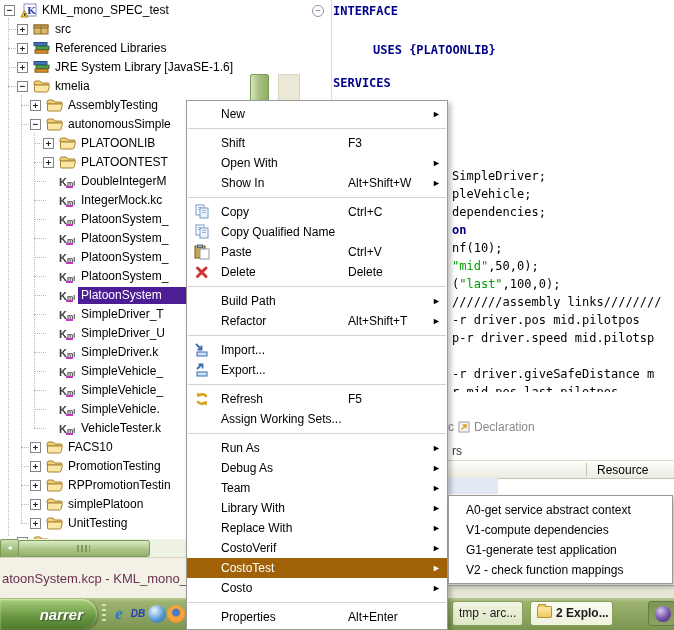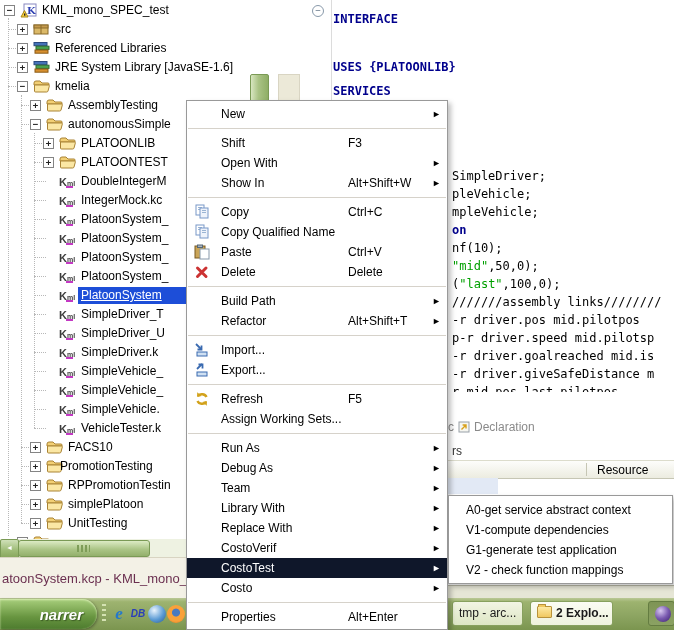--- a/index.html
+++ b/index.html
@@ -13,33 +13,33 @@
   .tree-row.partial{height:6px;overflow:hidden;}
   .tstub{position:absolute;top:9px;height:1px;width:12px;border-top:1px dotted #b8b8b8;}
   .expander{position:absolute;top:4px;width:9px;height:9px;background:#fff;border:1px solid #848484;
             font:bold 9px/8px "DejaVu Sans Mono",monospace;text-align:center;color:#222;z-index:2;}
   .ticon{position:absolute;top:2px;width:18px;height:15px;z-index:2;}
   .ticon.kml{top:3px;color:#3c3c3c;white-space:nowrap;}
   .kml .kk{font:bold 11px/11px "Liberation Sans",sans-serif;}
   .kml .km{font:bold 7px/11px "Liberation Sans",sans-serif;}
   .ticon.kml::after{content:"";position:absolute;left:7px;top:11px;width:7px;height:2px;background:#c338c3;}
   .trow-label{position:absolute;top:2px;white-space:nowrap;color:#000;z-index:2;}
-  .tree-row.sel .trow-label{background:#1d4ed8;color:#fff;top:1px;padding:1px 26px 2px 3px;margin-left:-3px;text-decoration:underline;}
+  .tree-row.sel .trow-label{background:#4c1d95;color:#fff;top:1px;padding:1px 26px 2px 3px;margin-left:-3px;}
 
   
   #vsb-frag{position:absolute;left:250px;top:74px;width:17px;height:26px;z-index:1;border:1px solid #7a9a55;border-radius:2px;
             background:linear-gradient(90deg,#d8e6c0,#a9c284 45%,#8fae66);}
   #beige-frag{position:absolute;left:278px;top:74px;width:20px;height:26px;background:#ece9d8;border:1px solid #d9d5c3;z-index:1;}
 
   
   #fold-line{position:absolute;left:331px;top:0;width:1px;height:392px;background:#dcdcdc;z-index:1;}
   #fold-icon{position:absolute;left:312px;top:5px;width:10px;height:10px;border:1px solid #8899aa;border-radius:50%;
              color:#667788;font:9px/9px "DejaVu Sans Mono",monospace;text-align:center;z-index:1;}
   #fold-icon::before{content:"\2212";}
-  #editor-top{position:absolute;left:0;top:0;width:604px;height:100px;z-index:1;margin-top:8px;}
+  #editor-top{position:absolute;left:0;top:0;width:604px;height:100px;z-index:1;}
   .ed-line{position:absolute;left:333px;font:12px "DejaVu Sans Mono",monospace;white-space:pre;}
   #editor-frags{position:absolute;left:0;top:0;width:674px;height:392px;overflow:hidden;z-index:1;}
   .code-frag{position:absolute;left:452px;font:12px "DejaVu Sans Mono",monospace;white-space:pre;}
   .cw-p{color:#000;}
   .cw-k{color:#00008c;font-weight:bold;}
   .cw-s{color:#00a000;}
 
   
   #ptabs{position:absolute;left:448px;top:420px;height:17px;color:#8a8a8a;white-space:nowrap;z-index:1;}
   #ptabs .ptab{display:inline-block;margin-right:4px;}
@@ -94,21 +94,21 @@
   .tb-eclipse{display:inline-block;width:16px;height:16px;border-radius:50%;vertical-align:-3px;
               background:radial-gradient(circle at 35% 30%,#d8c8f0,#7a5ab0 50%,#38206a);}
 
   
   #ctx-menu{position:absolute;left:186px;top:100px;width:262px;height:530px;box-sizing:border-box;background:#fff;
             border:1px solid #999;box-shadow:3px 3px 5px rgba(0,0,0,.25);padding-top:3px;z-index:10;}
   .menu-item{position:relative;height:20px;line-height:20px;padding-left:34px;color:#000;}
   .menu-item .micon{position:absolute;left:7px;top:2px;width:16px;height:16px;}
   .menu-item .shortcut{position:absolute;left:161px;}
   .menu-item .arrow{position:absolute;right:6px;top:0;font-size:9px;}
-  .menu-item.hl{background:#0f172a;color:#fff;}
+  .menu-item.hl{background:#a16207;color:#fff;}
   .menu-sep{height:0;border-top:1px solid #d6d2ca;margin:4px 1px;}
 
   
   #sub-menu{position:absolute;left:448px;top:495px;width:225px;height:89px;box-sizing:border-box;background:#fff;
             border:1px solid #999;box-shadow:3px 3px 5px rgba(0,0,0,.25);padding-top:4px;z-index:11;}
   .sub-item{height:20px;line-height:20px;padding-left:17px;color:#000;white-space:nowrap;}
 </style>
 </head>
 <body>
 
@@ -282,21 +282,21 @@
           </svg></span>
         <span class="trow-label" style="left: 68px;">FACS10</span>
       </div>
       <div class="tree-row" style="top: 457px;">
         <span class="tstub" style="left: 21px;"></span>
         <span class="expander" style="left: 30px;">+</span>
         <span class="ticon" style="left: 46px;"><svg width="17" height="14" viewBox="0 0 17 14">
             <path d="M1 4 Q1 2 3 2 L7 2 L9 4 L15 4 Q16 4 16 5 L16 6 L1 6 Z" fill="#f2cf74" stroke="#a98334"></path>
             <path d="M1.5 6 L15.5 6 Q16.6 6 16.3 7.2 L15 12 Q14.7 13 13.6 13 L2.5 13 Q1.5 13 1.5 12 Z" fill="#fbe7a4" stroke="#a98334"></path>
           </svg></span>
-        <span class="trow-label" style="left: 60px; text-align: right;">PromotionTesting</span>
+        <span class="trow-label" style="left: 68px; text-align: right;">PromotionTesting</span>
       </div>
       <div class="tree-row" style="top: 476px;">
         <span class="tstub" style="left: 21px;"></span>
         <span class="expander" style="left: 30px;">+</span>
         <span class="ticon" style="left: 46px;"><svg width="17" height="14" viewBox="0 0 17 14">
             <path d="M1 4 Q1 2 3 2 L7 2 L9 4 L15 4 Q16 4 16 5 L16 6 L1 6 Z" fill="#f2cf74" stroke="#a98334"></path>
             <path d="M1.5 6 L15.5 6 Q16.6 6 16.3 7.2 L15 12 Q14.7 13 13.6 13 L2.5 13 Q1.5 13 1.5 12 Z" fill="#fbe7a4" stroke="#a98334"></path>
           </svg></span>
         <span class="trow-label" style="left: 68px;">RPPromotionTestin</span>
       </div>
@@ -327,35 +327,34 @@
         <span class="trow-label" style="left: 55px;"></span>
       </div>
     </div>
   <div id="vsb-frag"></div>
   <div id="beige-frag"></div>
 
   <div id="fold-line"></div>
   <div id="fold-icon"></div>
   <div id="editor-top">
       <div class="ed-line" style="top: 4px;"><span class="cw-k">INTERFACE</span></div>
-      <div class="ed-line" style="top: 52px;"><span class="cw-k">USES </span><span class="cw-k">{PLATOONLIB}</span></div>
+      <div class="ed-line" style="top: 43px; padding-left: 40px;"><span class="cw-k">USES </span><span class="cw-k">{PLATOONLIB}</span></div>
       <div class="ed-line" style="top: 76px;"><span class="cw-k">SERVICES</span></div>
     </div>
   <div id="editor-frags">
       <div class="code-frag" style="top: 169px;"><span class="cw-p">SimpleDriver;</span></div>
       <div class="code-frag" style="top: 187px;"><span class="cw-p">pleVehicle;</span></div>
-      <div class="code-frag" style="top: 205px;"><span class="cw-p">mpleVehicle;</span></div>
+      <div class="code-frag" style="top: 205px;"><span class="cw-p">dependencies;</span></div>
       <div class="code-frag" style="top: 223px;"><span class="cw-k">on</span></div>
       <div class="code-frag" style="top: 241px;"><span class="cw-p">nf(10);</span></div>
       <div class="code-frag" style="top: 259px;"><span class="cw-s">"mid"</span><span class="cw-p">,50,0);</span></div>
       <div class="code-frag" style="top: 277px;"><span class="cw-p">(</span><span class="cw-s">"last"</span><span class="cw-p">,100,0);</span></div>
       <div class="code-frag" style="top: 295px;"><span class="cw-p">///////assembly links////////</span></div>
       <div class="code-frag" style="top: 313px;"><span class="cw-p">-r driver.pos mid.pilotpos</span></div>
       <div class="code-frag" style="top: 331px;"><span class="cw-p">p-r driver.speed mid.pilotsp</span></div>
-      <div class="code-frag" style="top: 349px;"><span class="cw-p">-r driver.goalreached mid.is</span></div>
       <div class="code-frag" style="top: 367px;"><span class="cw-p">-r driver.giveSafeDistance m</span></div>
       <div class="code-frag" style="top: 385px;"><span class="cw-p">r mid.pos last.pilotpos</span></div>
     </div>
 
   <div id="ptabs"><span class="ptab"><span>c</span></span><span class="ptab"><span class="ptab-icon"><svg width="13" height="12" viewBox="0 0 13 12">
             <rect x="1" y="1" width="10" height="10" fill="#f6f6f0" stroke="#98a0a8"></rect>
             <path d="M3.5 8.5 L8 4 M4.6 4 L8 4 L8 7.4" fill="none" stroke="#d8a018" stroke-width="1.4"></path>
           </svg></span><span>Declaration</span></span></div>
   <div id="pfrag">rs</div>
   <div id="phead">

